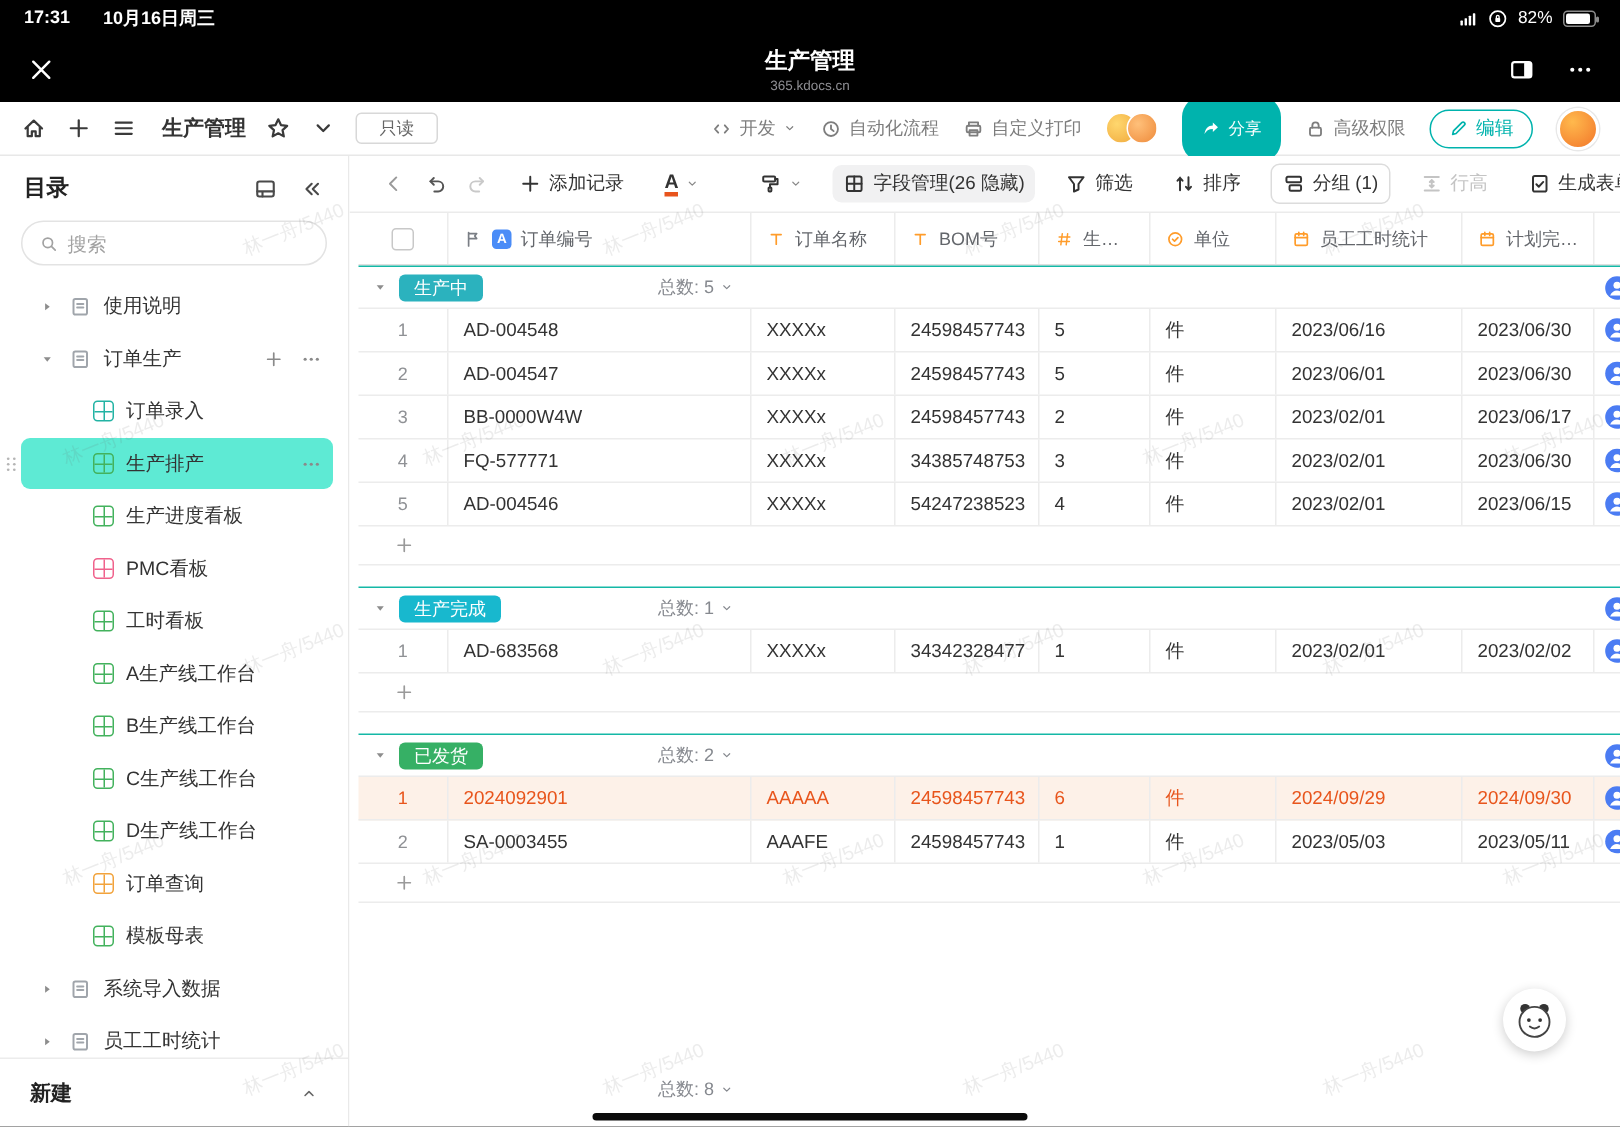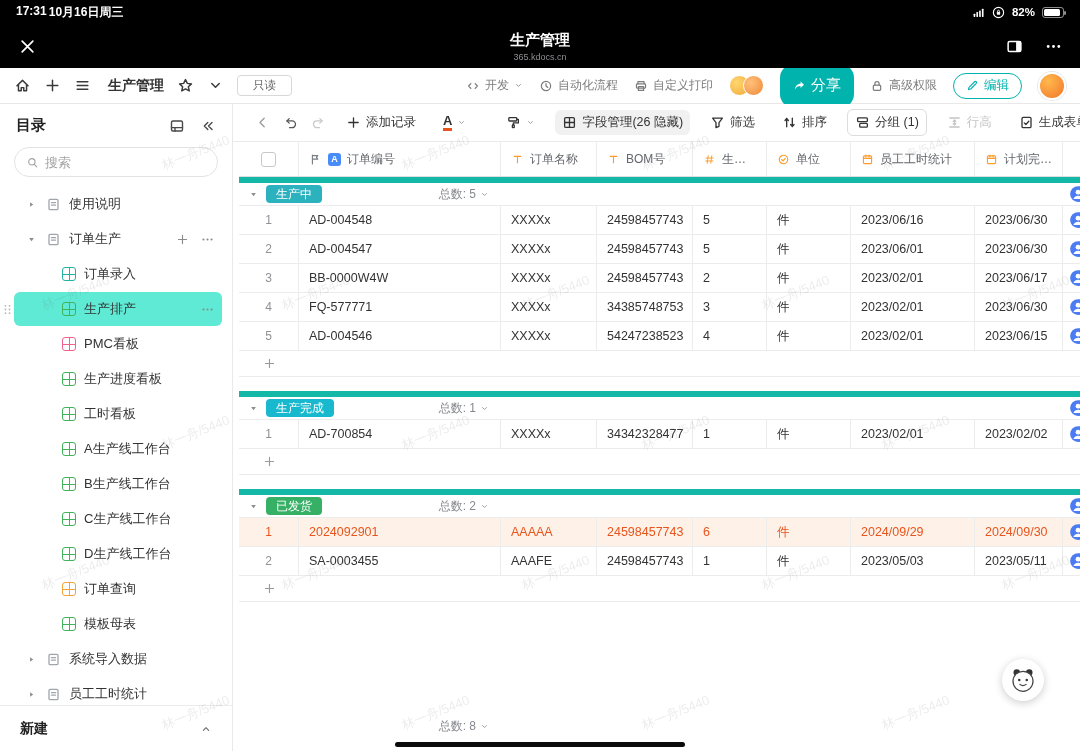--- a/index.html
+++ b/index.html
@@ -5,22 +5,22 @@
   *{box-sizing:border-box;margin:0;padding:0}
   html,body{background:#444}
   .screen{width:1080px;height:751px;position:relative;overflow:hidden;background:#fff;
     font-family:"Liberation Sans","DejaVu Sans",sans-serif;margin:0 auto}
   .ic{display:inline-flex;align-items:center;justify-content:center;line-height:1}
   .ic svg{display:block}
 
   
   .statusbar{height:24px;background:#000;color:#fff;display:flex;align-items:center;
     justify-content:space-between;padding:0 16px;font-size:12px;font-weight:bold}
-  .sb-left{display:flex;gap:2px}
-  .sb-right{display:flex;align-items:center;gap:7px;font-size:11.5px;font-weight:bold}
+  .sb-left{display:flex;gap:22px}
+  .sb-right{display:flex;align-items:center;gap:7px;font-size:11.5px;font-weight:normal}
   .sb-right .ic{font-size:13px}
   .battery{width:22px;height:11px;border:1px solid rgba(255,255,255,.55);border-radius:3px;position:relative}
   .battery i{position:absolute;left:1px;top:1px;bottom:1px;width:16px;background:#fff;border-radius:1.5px}
   .battery:after{content:"";position:absolute;right:-3px;top:3px;width:2px;height:4px;background:rgba(255,255,255,.55);border-radius:1px}
 
   
   .titlebar{height:44px;background:#000;color:#fff;display:flex;align-items:center;padding:0 18px;position:relative}
   .tb-close{font-size:19px;cursor:pointer}
   .tb-center{position:absolute;left:0;right:0;text-align:center;pointer-events:none}
   .tb-title{font-size:15px;font-weight:bold}
@@ -37,21 +37,21 @@
   .at-caret{font-size:11px;color:#9a9a9a}
   .readonly-pill{border:1px solid #d8d8d8;border-radius:4px;font-size:11.5px;color:#666;padding:2px 15px}
   .at-right{margin-left:auto;display:flex;align-items:center;gap:16px;color:#7d7d7d;font-size:12px}
   .at-item{display:inline-flex;align-items:center;gap:5px;cursor:pointer}
   .at-item .ic{font-size:14px;color:#7d7d7d}
   .avatar-stack{display:inline-flex;align-items:center}
   .av{width:21px;height:21px;border-radius:50%;border:1.5px solid #fff;display:inline-block}
   .av1{background:radial-gradient(circle at 35% 35%,#ffd76e,#f0a93c)}
   .av2{background:radial-gradient(circle at 35% 35%,#ffc07a,#ee8a3a);margin-left:-7px}
   .share-btn{display:inline-flex;align-items:center;gap:5px;background:var(--accent);color:#fff;
-    border:none;border-radius:14px;height:44px;padding:0 13px;font-size:15px;cursor:pointer;font-family:inherit}
+    border:none;border-radius:14px;height:44px;padding:0 13px;font-size:11px;cursor:pointer;font-family:inherit}
   .share-btn .ic{color:#fff;font-size:13px}
   .edit-btn{display:inline-flex;align-items:center;gap:5px;background:#fff;color:var(--accent);
     border:1.2px solid var(--accent);border-radius:14px;height:26px;padding:0 12px;font-size:12.5px;cursor:pointer;font-family:inherit}
   .edit-btn .ic{color:var(--accent);font-size:13px}
   .avatar-lg{width:28px;height:28px;border-radius:50%;border:2px solid #fff;box-shadow:0 0 0 1px #e8e8e8;
     background:radial-gradient(circle at 35% 30%,#ffb94d,#f2762a)}
 
   
   .body{display:flex;height:647px;position:relative}
 
@@ -109,21 +109,21 @@
   .c0{width:60px;justify-content:center;padding:0}
   .c1{width:202px}.c2{width:96px}.c3{width:96px}.c4{width:74px}.c5{width:84px}.c6{width:124px}.c7{width:88px}
   .c8{flex:1;border-right:none;position:relative;padding:0}
   .thead{display:flex;height:35px;border-bottom:1px solid #dfdfdf;margin-left:6px;color:#63666b;font-size:12px}
   .hcell .hlabel{overflow:hidden;text-overflow:ellipsis}
   .cb{width:15px;height:15px;border:1.5px solid #c8c8c8;border-radius:3px;background:#fff}
   .flag-ic{font-size:13px;color:#7a7e85}
   .blueA{background:var(--blue-field);color:#fff;font-size:9px;font-weight:bold;border-radius:3px;
     width:13px;height:13px;display:inline-flex;align-items:center;justify-content:center;flex-shrink:0}
   .f-ic{font-size:13px;color:var(--field-orange);flex-shrink:0}
-  .group-row{height:29px;display:flex;align-items:center;border-top:6px solid #14b8a6;border-bottom:1px solid #ececec;
+  .group-row{height:29px;display:flex;align-items:center;border-top:1px solid #14b8a6;border-bottom:1px solid #ececec;
     margin-left:6px;position:relative;padding-left:10px;gap:8px}
   .gtri{font-size:9px;color:#8d8d8d;cursor:pointer}
   .gbadge{color:#fff;font-size:12px;padding:3px 10px;border-radius:4px;line-height:1}
   .gcount{position:absolute;left:0;width:250px;display:flex;justify-content:flex-end;align-items:center;
     gap:4px;color:#86898f;font-size:12px;cursor:pointer}
   .gcount .cc{font-size:9px}
   .trow{height:29px;display:flex;border-bottom:1px solid #ececec;margin-left:6px;font-size:12.5px;color:#333;position:relative}
   .trow .c0{color:#8f9195;font-size:12px}
   .trow.highlight{background:var(--hl-bg);color:var(--hl-text)}
   .trow.highlight .c0{color:var(--hl-text)}
@@ -411,32 +411,32 @@
                   <circle cx="10.5" cy="3.5" r="1.1"></circle>
                   <circle cx="5.5" cy="8" r="1.1"></circle>
                   <circle cx="10.5" cy="8" r="1.1"></circle>
                   <circle cx="5.5" cy="12.5" r="1.1"></circle>
                   <circle cx="10.5" cy="12.5" r="1.1"></circle>
                 </g>
               </svg>
             </span>
           </div>
           <div class="tree-row lvl1">
+            <span class="grid-ic" style="border-color:#43b25d">
+              <i class="gh" style="background:#43b25d"></i>
+              <i class="gv" style="background:#43b25d"></i>
+            </span>
+            <span class="tree-label">生产进度看板</span>
+          </div>
+          <div class="tree-row lvl1">
             <span class="grid-ic" style="border-color:#f0628c">
               <i class="gh" style="background:#f0628c"></i>
               <i class="gv" style="background:#f0628c"></i>
             </span>
             <span class="tree-label">PMC看板</span>
-          </div>
-          <div class="tree-row lvl1">
-            <span class="grid-ic" style="border-color:#43b25d">
-              <i class="gh" style="background:#43b25d"></i>
-              <i class="gv" style="background:#43b25d"></i>
-            </span>
-            <span class="tree-label">生产进度看板</span>
           </div>
           <div class="tree-row lvl1">
             <span class="grid-ic" style="border-color:#43b25d">
               <i class="gh" style="background:#43b25d"></i>
               <i class="gv" style="background:#43b25d"></i>
             </span>
             <span class="tree-label">工时看板</span>
           </div>
           <div class="tree-row lvl1">
             <span class="grid-ic" style="border-color:#43b25d">
@@ -820,21 +820,21 @@
                 </span>
               </span>
               <span class="member grow-m"><svg viewBox="0 0 16 16" width="1em" height="1em">
                   <circle cx="8" cy="8" r="7" fill="#4b7cf3"></circle>
                   <circle cx="8" cy="6.4" r="2.1" fill="#fff"></circle>
                   <path d="M3.9 12.4c.9-1.9 2.4-2.9 4.1-2.9s3.2 1 4.1 2.9z" fill="#fff"></path>
                 </svg></span>
             </div>
             <div class="trow">
               <div class="cell c0 rownum">1</div>
-              <div class="cell c1">AD-700854</div>
+              <div class="cell c1">AD-683568</div>
               <div class="cell c2">XXXXx</div>
               <div class="cell c3">34342328477</div>
               <div class="cell c4">1</div>
               <div class="cell c5">件</div>
               <div class="cell c6">2023/02/01</div>
               <div class="cell c7">2023/02/02</div>
               <div class="cell c8">
                 <span class="member"><svg viewBox="0 0 16 16" width="1em" height="1em">
                     <circle cx="8" cy="8" r="7" fill="#4b7cf3"></circle>
                     <circle cx="8" cy="6.4" r="2.1" fill="#fff"></circle>

